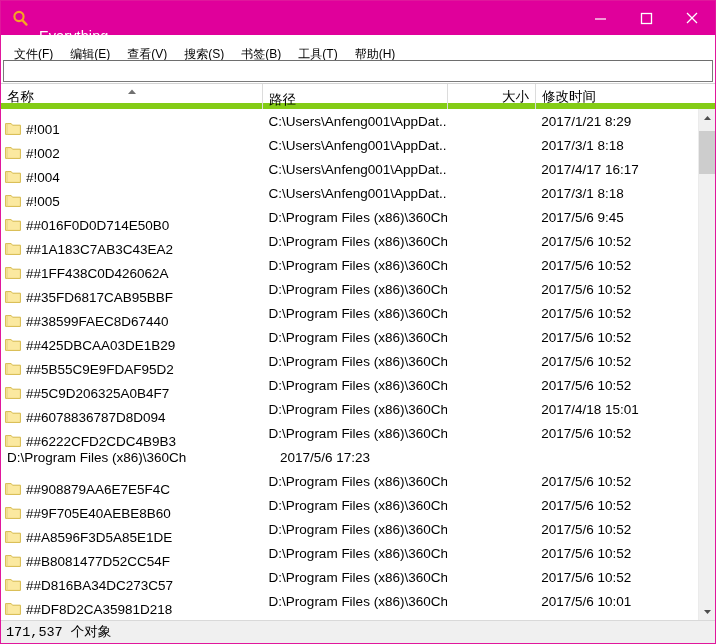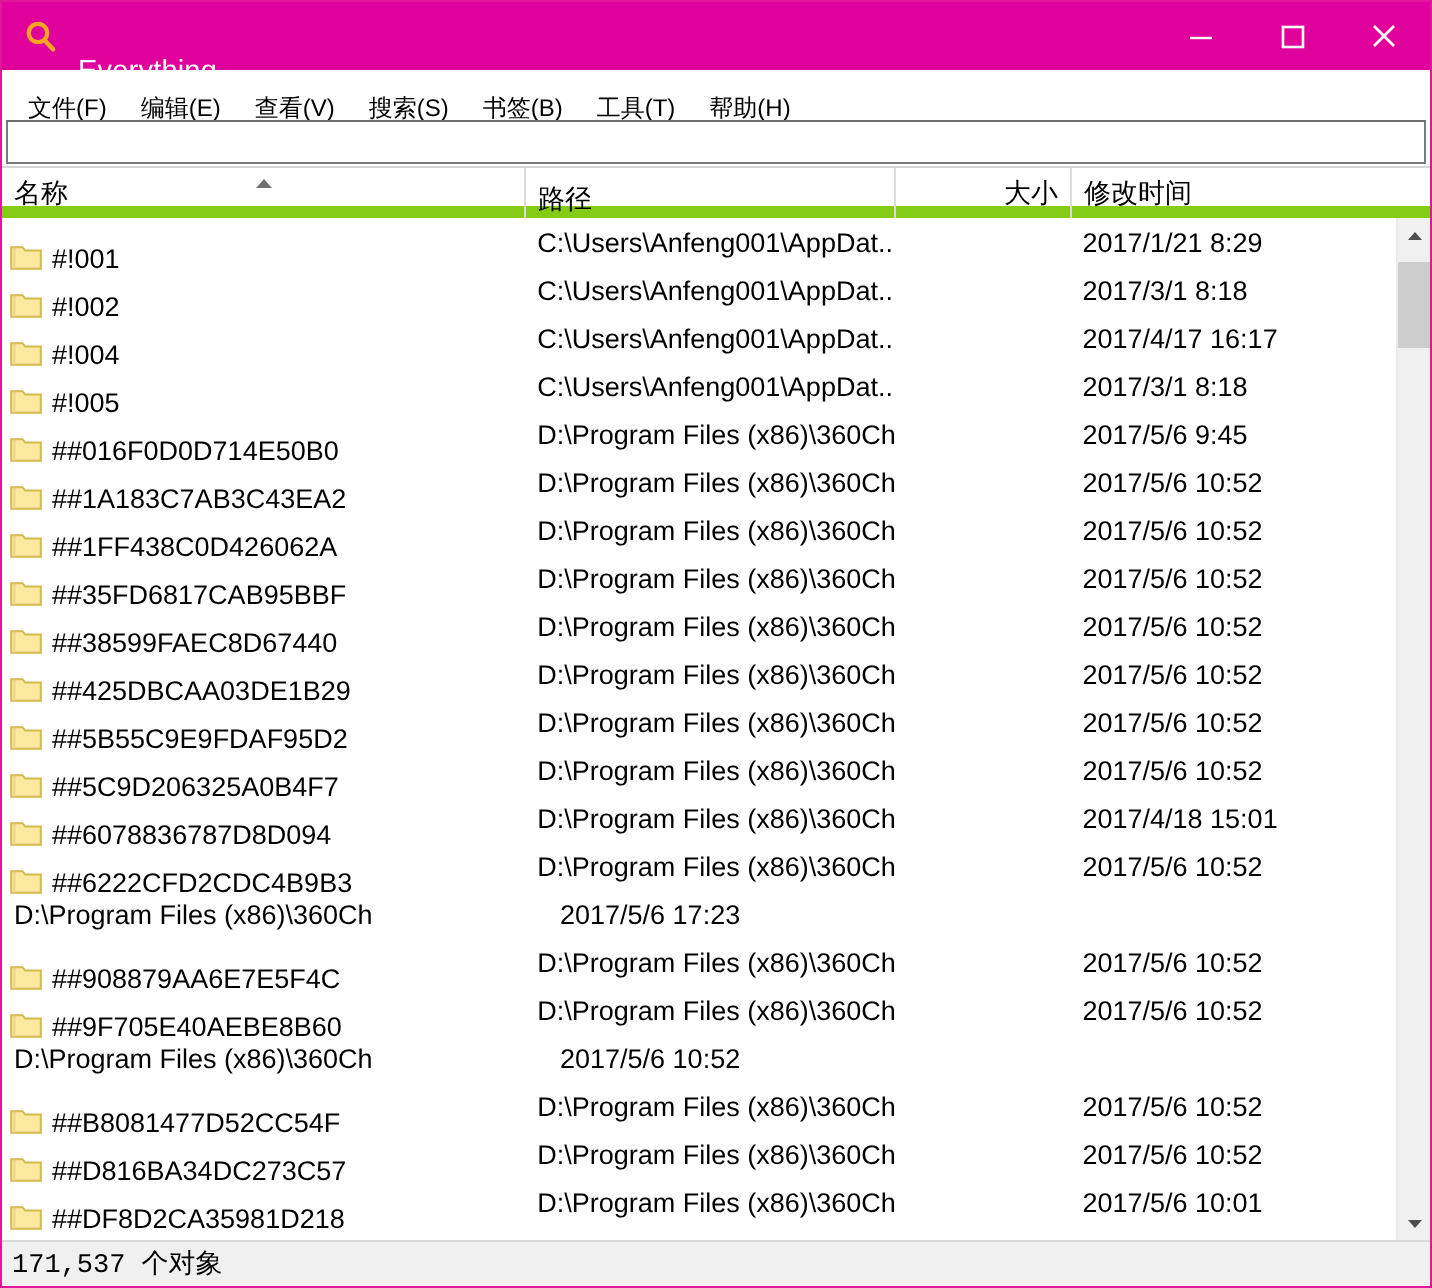--- a/index.html
+++ b/index.html
@@ -522,20 +522,29 @@
                   <path d="M2.2 1.6 v11.0" stroke="#e0cf85" stroke-width="0.8"></path>
                 </svg>
               </span>
               <span>##9F705E40AEBE8B60</span>
             </div>
             <div class="cell c-path">D:\Program Files (x86)\360Ch...</div>
             <div class="cell c-size right"></div>
             <div class="cell c-date">2017/5/6 10:52</div>
           </div>
           <div class="row">
+            <div class="cell name c-name">
+              <span>
+                <svg class="folder-icon" viewBox="0 0 16 14">
+                  <path d="M0.6 1.6 h5.6 l1.3 1.6 h7.9 v9.2 h-14.8 z" fill="#fbe9a0" stroke="#d6b94a" stroke-width="1"></path>
+                  <path d="M2.2 1.6 v11.0" stroke="#e0cf85" stroke-width="0.8"></path>
+                </svg>
+              </span>
+              <span>##A8596F3D5A85E1DE</span>
+            </div>
             <div class="cell c-path">D:\Program Files (x86)\360Ch...</div>
             <div class="cell c-size right"></div>
             <div class="cell c-date">2017/5/6 10:52</div>
           </div>
           <div class="row">
             <div class="cell name c-name">
               <span>
                 <svg class="folder-icon" viewBox="0 0 16 14">
                   <path d="M0.6 1.6 h5.6 l1.3 1.6 h7.9 v9.2 h-14.8 z" fill="#fbe9a0" stroke="#d6b94a" stroke-width="1"></path>
                   <path d="M2.2 1.6 v11.0" stroke="#e0cf85" stroke-width="0.8"></path>

